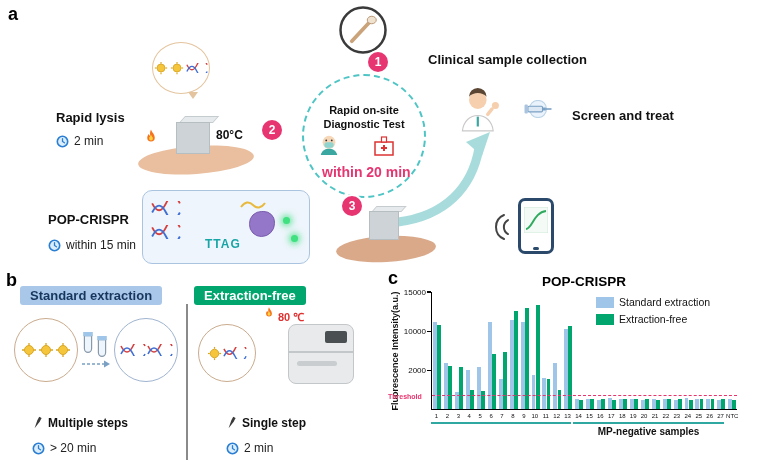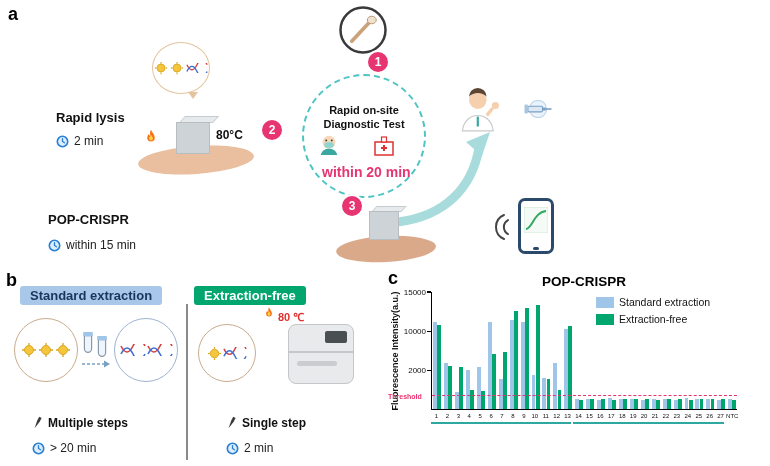--- a/index.html
+++ b/index.html
@@ -117,20 +117,21 @@
   </div>
 
   <div class="abs badge" style="left:262px; top:120px;">2</div>
 
   <svg class="abs swab-circle" style="left:338px; top:5px;" viewBox="0 0 40 40">
     <circle cx="20" cy="20" r="18" fill="#fff" stroke="#3a3a3a" stroke-width="2"></circle>
     <line x1="11" y1="29" x2="25" y2="14" stroke="#caa37a" stroke-width="3" stroke-linecap="round"></line>
     <ellipse cx="27" cy="12" rx="3.6" ry="3" fill="#efe2cf" stroke="#bb9977" stroke-width="0.8"></ellipse>
   </svg>
   <div class="abs badge" style="left:368px; top:52px;">1</div>
+  <div class="abs bold13" style="left:428px; top:52px;">Clinical sample collection</div>
 
   <div class="abs dashed-circle" style="left:302px; top:74px;"></div>
   <div class="abs center-text" style="left:312px; top:104px; width:104px;">
     <span>Rapid on-site</span><br>
     <span>Diagnostic Test</span>
   </div>
   <svg class="abs" style="left:318px; top:134px;" width="22" viewBox="0 0 24 24">
     <circle cx="12" cy="9" r="7" fill="#f6d7b8"></circle>
     <path d="M3 23c1-5 5-7 9-7s8 2 9 7z" fill="#3aa8a0"></path>
     <rect x="7" y="9" width="10" height="6" rx="2.5" fill="#8fd4cf"></rect>
@@ -138,20 +139,37 @@
       <circle cx="15" cy="7" r="1" fill="#333"></circle>
   </svg>
   <svg class="abs" style="left:372px; top:134px;" width="24" viewBox="0 0 24 24">
     <rect x="3" y="8" width="18" height="13" fill="#fff" stroke="#d33" stroke-width="1.5"></rect>
     <rect x="9.5" y="3" width="5" height="5" fill="#fff" stroke="#d33" stroke-width="1.2"></rect>
     <path d="M12 11v6M9 14h6" stroke="#d33" stroke-width="2"></path>
   </svg>
 
   <div class="abs within" style="left:322px; top:164px;">within  20 min</div>
 
+  <div class="abs pop-box" style="left:142px; top:190px;">
+    <svg class="abs" style="left:8px; top:10px;" width="30" viewBox="0 0 26 12">
+        <path d="M1 2c4 8 8 8 12 0s8-8 12 0" stroke="#d43f3f" stroke-width="1.6" fill="none"></path>
+        <path d="M1 10c4-8 8-8 12 0s8 8 12 0" stroke="#3f6fd4" stroke-width="1.6" fill="none"></path>
+      </svg>
+    <svg class="abs" style="left:8px; top:34px;" width="30" viewBox="0 0 26 12">
+        <path d="M1 2c4 8 8 8 12 0s8-8 12 0" stroke="#d43f3f" stroke-width="1.6" fill="none"></path>
+        <path d="M1 10c4-8 8-8 12 0s8 8 12 0" stroke="#3f6fd4" stroke-width="1.6" fill="none"></path>
+      </svg>
+    <div class="abs ttag" style="left:62px; top:46px;">TTAG</div>
+    <svg class="abs" style="left:96px; top:8px;" width="28" viewBox="0 0 28 10">
+        <path d="M2 8 Q8 0 14 6 T26 4" stroke="#e8b93c" stroke-width="2" fill="none"></path>
+      </svg>
+    <div class="abs cas" style="left:106px; top:20px;"></div>
+    <div class="abs glow-dot" style="left:140px; top:26px;"></div>
+    <div class="abs glow-dot" style="left:148px; top:44px;"></div>
+  </div>
 
   <div class="abs bold13" style="left:48px; top:212px;">POP-CRISPR</div>
   <div class="abs time-row" style="left:48px; top:238px;">
     <svg width="13" viewBox="0 0 20 20">
         <circle cx="10" cy="10" r="8" fill="#dceefc" stroke="#2a7fd4" stroke-width="2.5"></circle>
         <path d="M10 5.5V10l3 2" stroke="#2a7fd4" stroke-width="2" fill="none" stroke-linecap="round"></path>
       </svg>
     <span>within 15 min</span>
   </div>
 
@@ -170,20 +188,21 @@
     <circle cx="34" cy="16" r="3.2" fill="#f6cfae"></circle>
     <path d="M31 19l-4 5" stroke="#f6cfae" stroke-width="3" stroke-linecap="round"></path>
   </svg>
   <svg class="abs" style="left:520px; top:100px;" width="36" viewBox="0 0 32 16">
     <circle cx="16" cy="8" r="7.6" fill="#eaf3fb" stroke="#bcd4e8"></circle>
     <rect x="7" y="5.5" width="13" height="5" rx="1" fill="#dce9f5" stroke="#7aa0c4"></rect>
     <rect x="20" y="6.7" width="3" height="2.6" fill="#7aa0c4"></rect>
     <line x1="23" y1="8" x2="28" y2="8" stroke="#7aa0c4" stroke-width="1.4"></line>
     <rect x="4" y="4" width="3" height="8" rx="1" fill="#aac4e0"></rect>
   </svg>
+  <div class="abs bold13" style="left:572px; top:108px;">Screen and treat</div>
 
   <svg class="abs" style="left:492px; top:212px;" width="18" height="30" viewBox="0 0 18 30">
     <path d="M12 3a13 13 0 0 0 0 24" stroke="#444" stroke-width="2" fill="none" stroke-linecap="round"></path>
     <path d="M16 8a8 8 0 0 0 0 14" stroke="#444" stroke-width="2" fill="none" stroke-linecap="round"></path>
   </svg>
   <div class="abs phone" style="left:518px; top:198px;">
     <svg class="abs" style="left:3px; top:6px;" width="24" height="26" viewBox="0 0 24 26">
       <rect x="0" y="0" width="24" height="26" fill="#f4fbf6" stroke="#cfe8d8"></rect>
       <path d="M2 22 C8 22 10 5 22 4" stroke="#2faa5e" stroke-width="2" fill="none"></path>
     </svg>
@@ -407,15 +426,16 @@
       <div class="xlab" style="left: 263.571px; top: 147px; width: 10.9286px;">21</div>
       <div class="xlab" style="left: 274.5px; top: 147px; width: 10.9286px;">22</div>
       <div class="xlab" style="left: 285.429px; top: 147px; width: 10.9286px;">23</div>
       <div class="xlab" style="left: 296.357px; top: 147px; width: 10.9286px;">24</div>
       <div class="xlab" style="left: 307.286px; top: 147px; width: 10.9286px;">25</div>
       <div class="xlab" style="left: 318.214px; top: 147px; width: 10.9286px;">26</div>
       <div class="xlab" style="left: 329.143px; top: 147px; width: 10.9286px;">27</div>
       <div class="xlab" style="left: 340.071px; top: 147px; width: 10.9286px;">NTC</div>
       <div class="bracket" style="left: 45px; top: 156px; width: 140.071px;"></div>
       <div class="bracket" style="left: 187.071px; top: 156px; width: 151px;"></div>
+      <div class="group-label" style="left: 187.071px; top: 160px; width: 151px;">MP-negative samples</div>
     </div>
 
 </div>
 
 </body></html>

